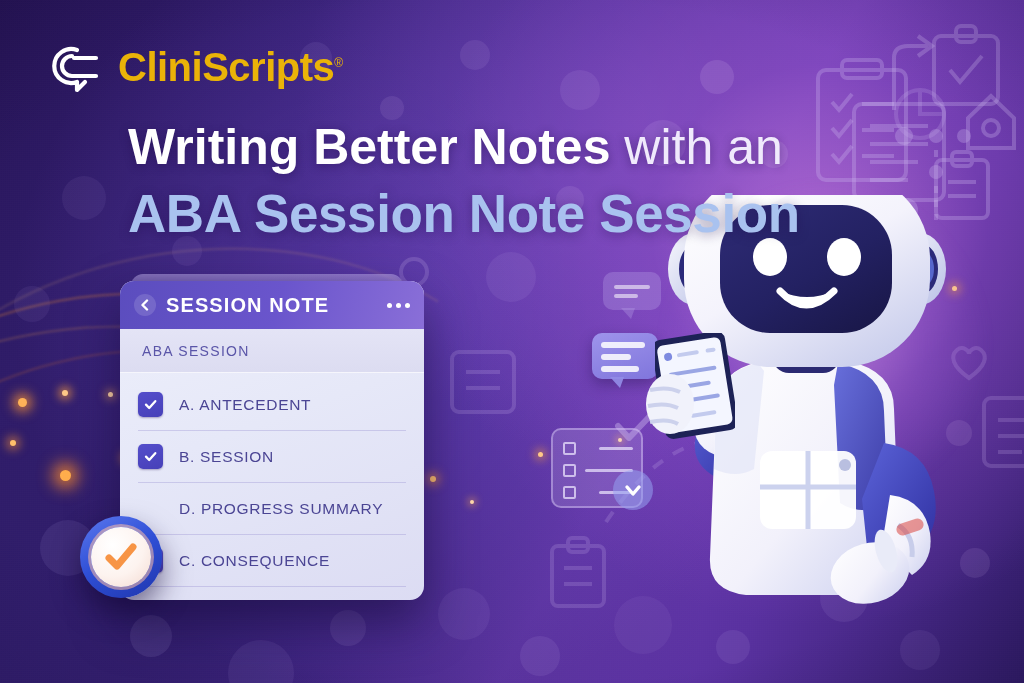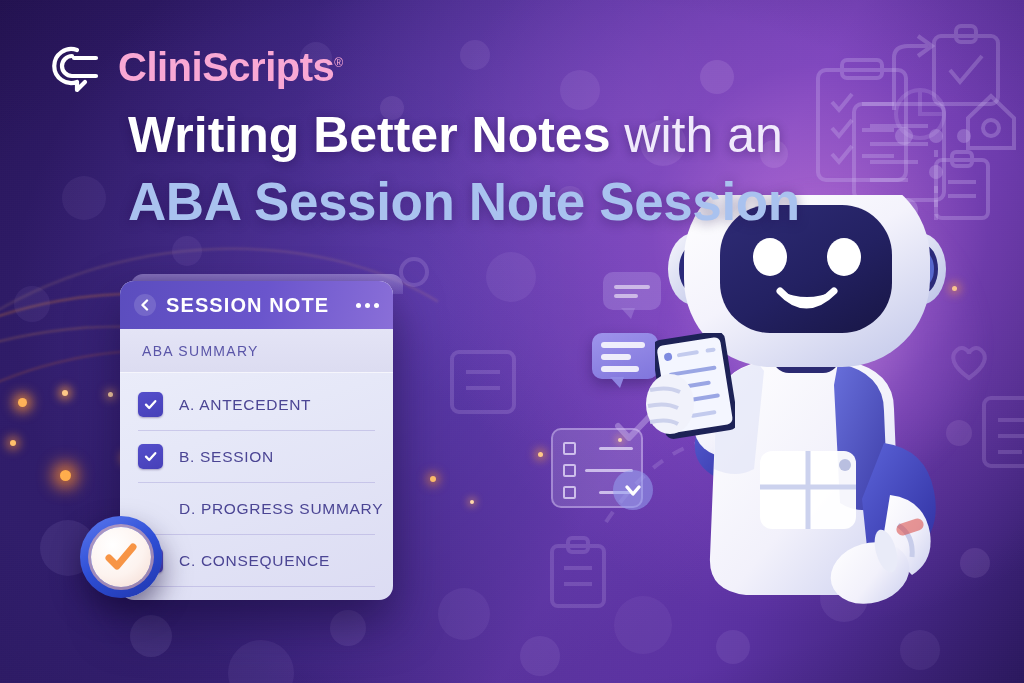--- a/index.html
+++ b/index.html
@@ -49,37 +49,37 @@
   }
 
   
   .doodle{position:absolute;stroke:#cdb6ef;fill:none;opacity:.30;stroke-width:4;}
   .doodle-soft{opacity:.20;}
 
   
   .logo{position:absolute;left:44px;top:40px;display:flex;align-items:center;gap:12px;}
   .logo-mark{width:62px;height:54px;flex:0 0 auto;}
   .logo-text{
-    color:#f9a8d4;font-size:40px;font-weight:bold;letter-spacing:-0.5px;
+    color:#eab308;font-size:40px;font-weight:bold;letter-spacing:-0.5px;
     line-height:1;white-space:nowrap;text-align:center;
   }
   .logo-tm{font-size:12px;vertical-align:super;font-weight:normal;}
 
   
-  .headline{position:absolute;left:128px;top:106px;}
+  .headline{position:absolute;left:128px;top:118px;}
   .hl-line{line-height:1.17;white-space:nowrap;}
   .hl1{font-size:50px;}
   .hl-strong{color:#ffffff;font-weight:bold;text-shadow:0 2px 10px rgba(30,10,70,.45);}
   .hl-light{color:#f0eafc;font-weight:normal;text-shadow:0 2px 10px rgba(30,10,70,.45);}
   .hl2{font-size:53px;font-weight:bold;color:#a9c2ef;letter-spacing:-0.4px;
        text-shadow:0 2px 12px rgba(30,10,70,.40);margin-top:6px;}
 
   
   .card{
-    position:absolute;left:120px;top:281px;width:273px;height:319px;
+    position:absolute;left:120px;top:281px;width:304px;height:319px;
     border-radius:14px;overflow:hidden;
     background:linear-gradient(160deg,#eef0fb 0%,#e6e8f8 45%,#dcdcf3 100%);
     box-shadow:0 22px 48px rgba(18,8,52,.55), 0 2px 0 rgba(255,255,255,.25) inset;
   }
   .card-ghost{
     position:absolute;left:131px;top:274px;width:272px;height:20px;
     border-radius:12px 12px 0 0;
     background:linear-gradient(180deg,rgba(190,175,235,.55),rgba(150,130,215,.30));
     filter:blur(.6px);
   }
@@ -487,21 +487,21 @@
       </div>
       <div class="card-title">SESSION NOTE</div>
       <div class="kebab">
         <i></i>
           <i></i>
           <i></i>
       </div>
     </div>
 
     <div class="card-sub">
-      <span>ABA SUMMARY</span>
+      <span>ABA SESSION</span>
     </div>
 
     <div class="rows">
 
       <div class="row">
         <div class="cbox">
           <svg width="15" height="15" viewBox="0 0 15 15">
             <path d="M3 7.6 L6.2 11 L12.3 4.2" fill="none" stroke="#ffffff" stroke-width="2.3" stroke-linecap="round" stroke-linejoin="round"></path>
           </svg>
         </div>

